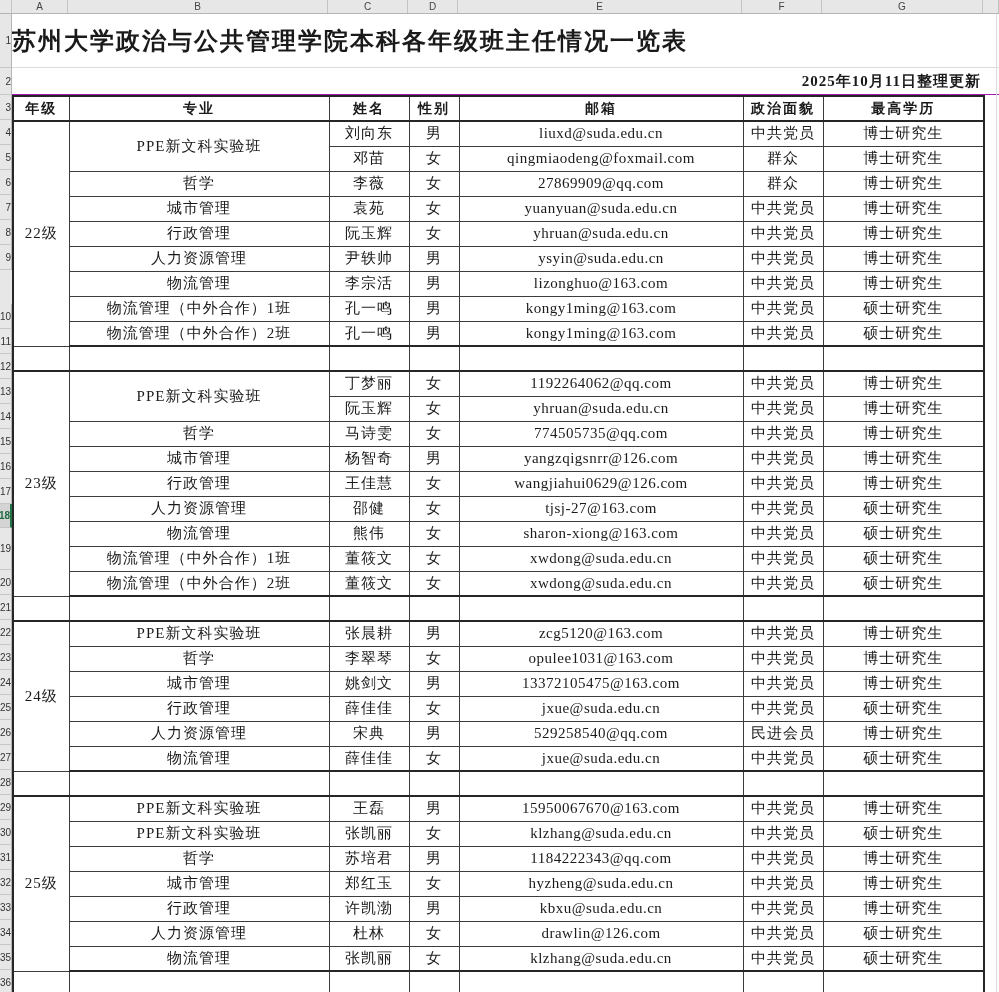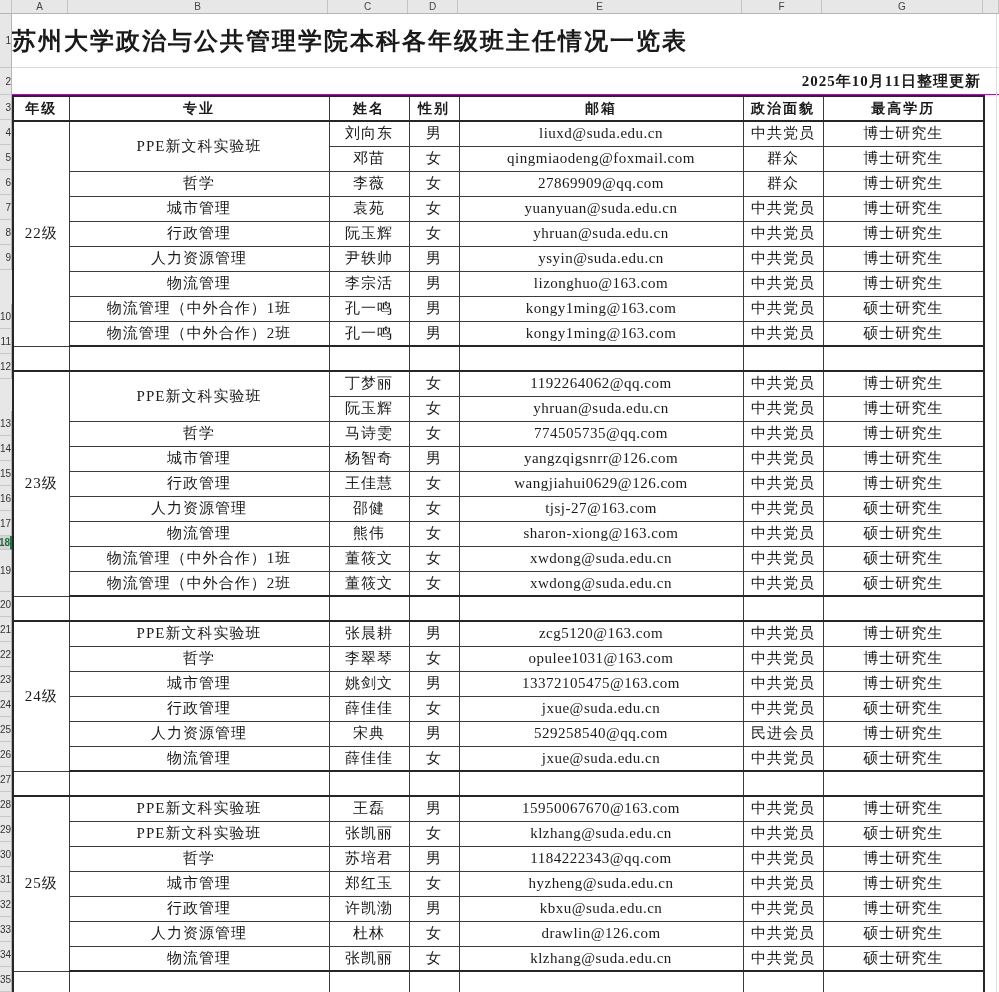--- a/index.html
+++ b/index.html
@@ -89,36 +89,36 @@
         </div>
         <div class="rcell" style="height: 25px; margin-top: 34px;">
           <span>10</span>
         </div>
         <div class="rcell" style="height: 25px; justify-content: flex-end;">
           <span>11</span>
         </div>
         <div class="rcell" style="height: 25px;">
           <span>12</span>
         </div>
-        <div class="rcell" style="height: 25px; margin-top: 32px;">
+        <div class="rcell" style="height: 25px;">
           <span>13</span>
         </div>
         <div class="rcell" style="height: 25px; align-items: center;">
           <span>14</span>
         </div>
         <div class="rcell" style="height: 25px;">
           <span>15</span>
         </div>
         <div class="rcell" style="height: 25px;">
           <span>16</span>
         </div>
         <div class="rcell" style="height: 25px; justify-content: center;">
           <span>17</span>
         </div>
-        <div class="rcell sel" style="height: 14px;">
+        <div class="rcell sel" style="height: 24px;">
           <span>18</span>
         </div>
         <div class="rcell" style="height: 42px;">
           <span>19</span>
         </div>
         <div class="rcell" style="height: 25px;">
           <span>20</span>
         </div>
         <div class="rcell" style="height: 25px;">
           <span>21</span>

